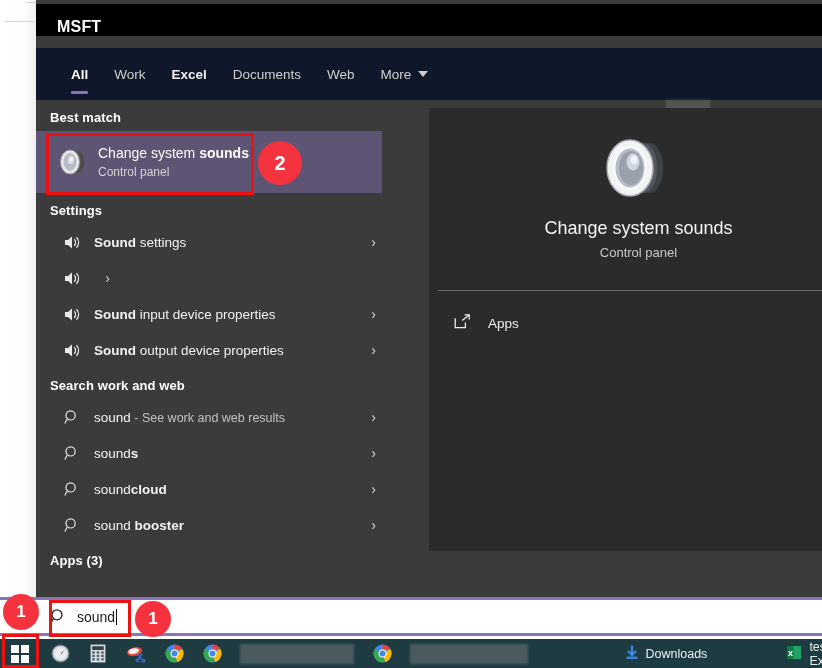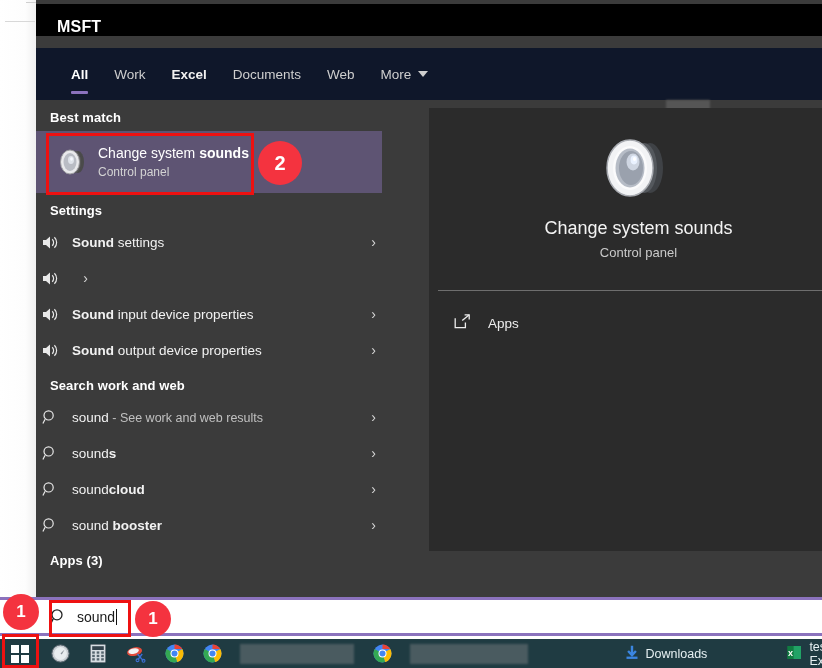--- a/index.html
+++ b/index.html
@@ -80,21 +80,21 @@
   .results {
     position: absolute; left: 0; top: 100px; width: 350px; height: 497px;
     background: #3b3b3b; overflow: hidden;
   }
   .group-title {
     color: #ffffff; font-size: 13px; font-weight: bold;
     padding: 10px 0 6px 14px; letter-spacing: .1px;
   }
   .row {
     position: relative; display: flex; align-items: center;
-    height: 36px; padding-left: 6px; padding-right: 10px;
+    height: 36px; padding-left: 28px; padding-right: 10px;
     color: #f2f2f2; font-size: 13.5px; cursor: default;
   }
   .row .ricon { width: 30px; flex: 0 0 30px; display: flex; align-items: center; color: #e9e9e9; }
   .row .rlabel { flex: 1 1 auto; white-space: nowrap; overflow: hidden; text-overflow: ellipsis; }
   .row .rlabel b { font-weight: bold; }
   .row .rlabel .muted { color: #c0c0c0; font-size: 12.5px; }
   .row .chev { flex: 0 0 16px; color: #d6d6d6; font-size: 14px; text-align: right; }
 
   
   .bestmatch {

